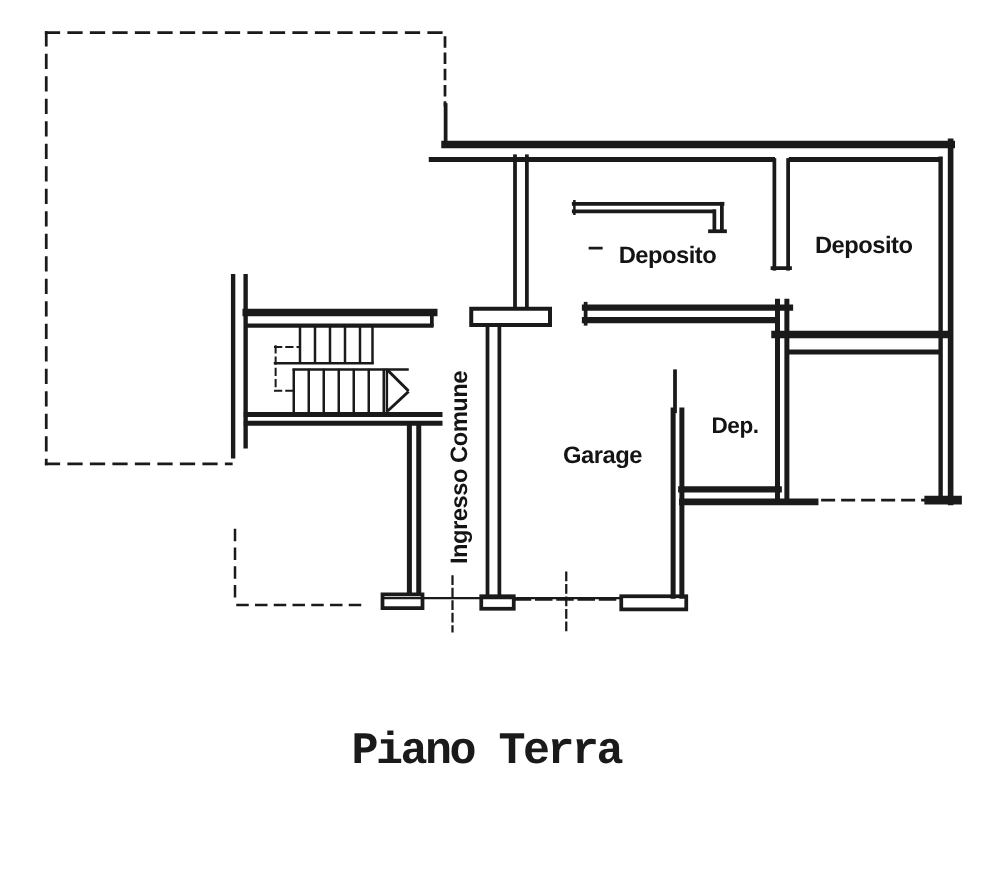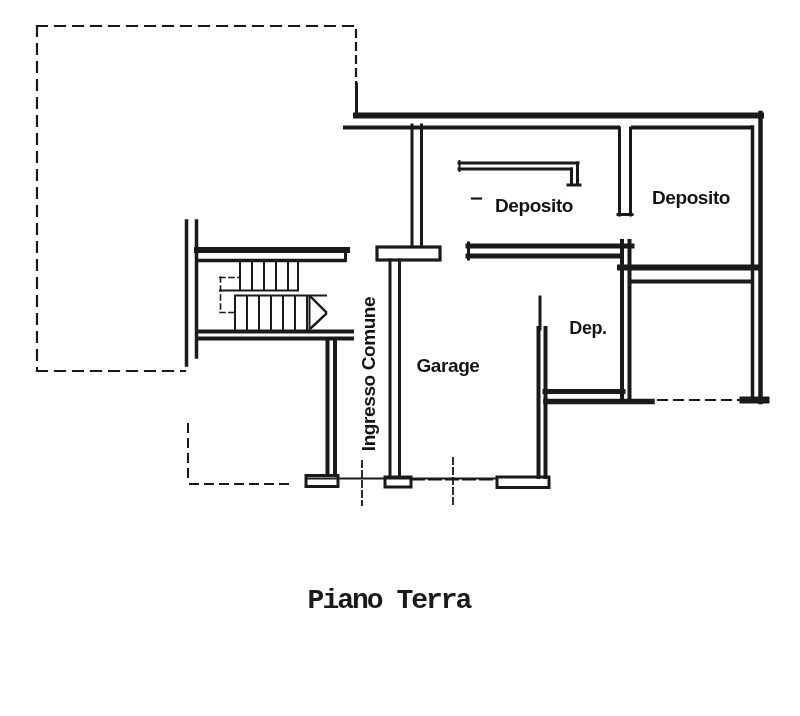--- a/index.html
+++ b/index.html
@@ -24,31 +24,31 @@
     position: absolute;
     transform: translate(-50%, -50%);
     color: #141414;
     font-family: "Liberation Sans", sans-serif;
     font-weight: bold;
     font-size: 19px;
     letter-spacing: -0.4px;
     white-space: pre;
     line-height: 1;
   }
-  .lbl.small { font-size: 18px; }
+  .lbl.small { font-size: 18px; margin-top: 12px; }
   .lbl.vert {
     transform: translate(-50%, -50%) rotate(-90deg);
   }
   .caption {
     position: absolute;
     transform: translate(-50%, -50%);
     color: #1a1a1a;
     font-family: "Liberation Mono", monospace;
     font-weight: bold;
-    font-size: 28px;
+    font-size: 36px;
     letter-spacing: -2px;
     white-space: pre;
     line-height: 1;
   }
 </style>
 </head>
 <body>
 
 <div class="sheet">
 
@@ -189,20 +189,20 @@
 
     </g>
   </svg>
 
   <div class="lbl" style="left:534px; top:205px;">Deposito</div>
 
   <div class="lbl" style="left:691px; top:197px;">Deposito</div>
 
   <div class="lbl small" style="left:588px; top:328px;">Dep.</div>
 
-  <div class="lbl" style="left:448px; top:365px;">Garage</div>
+  <div class="lbl" style="left:482px; top:365px;">Garage</div>
 
   <div class="lbl vert" style="left:368px; top:374px;">Ingresso Comune</div>
 
   <div class="caption" style="left:389px; top:601px;">Piano Terra</div>
 
 
 </div>
 
 </body></html>

